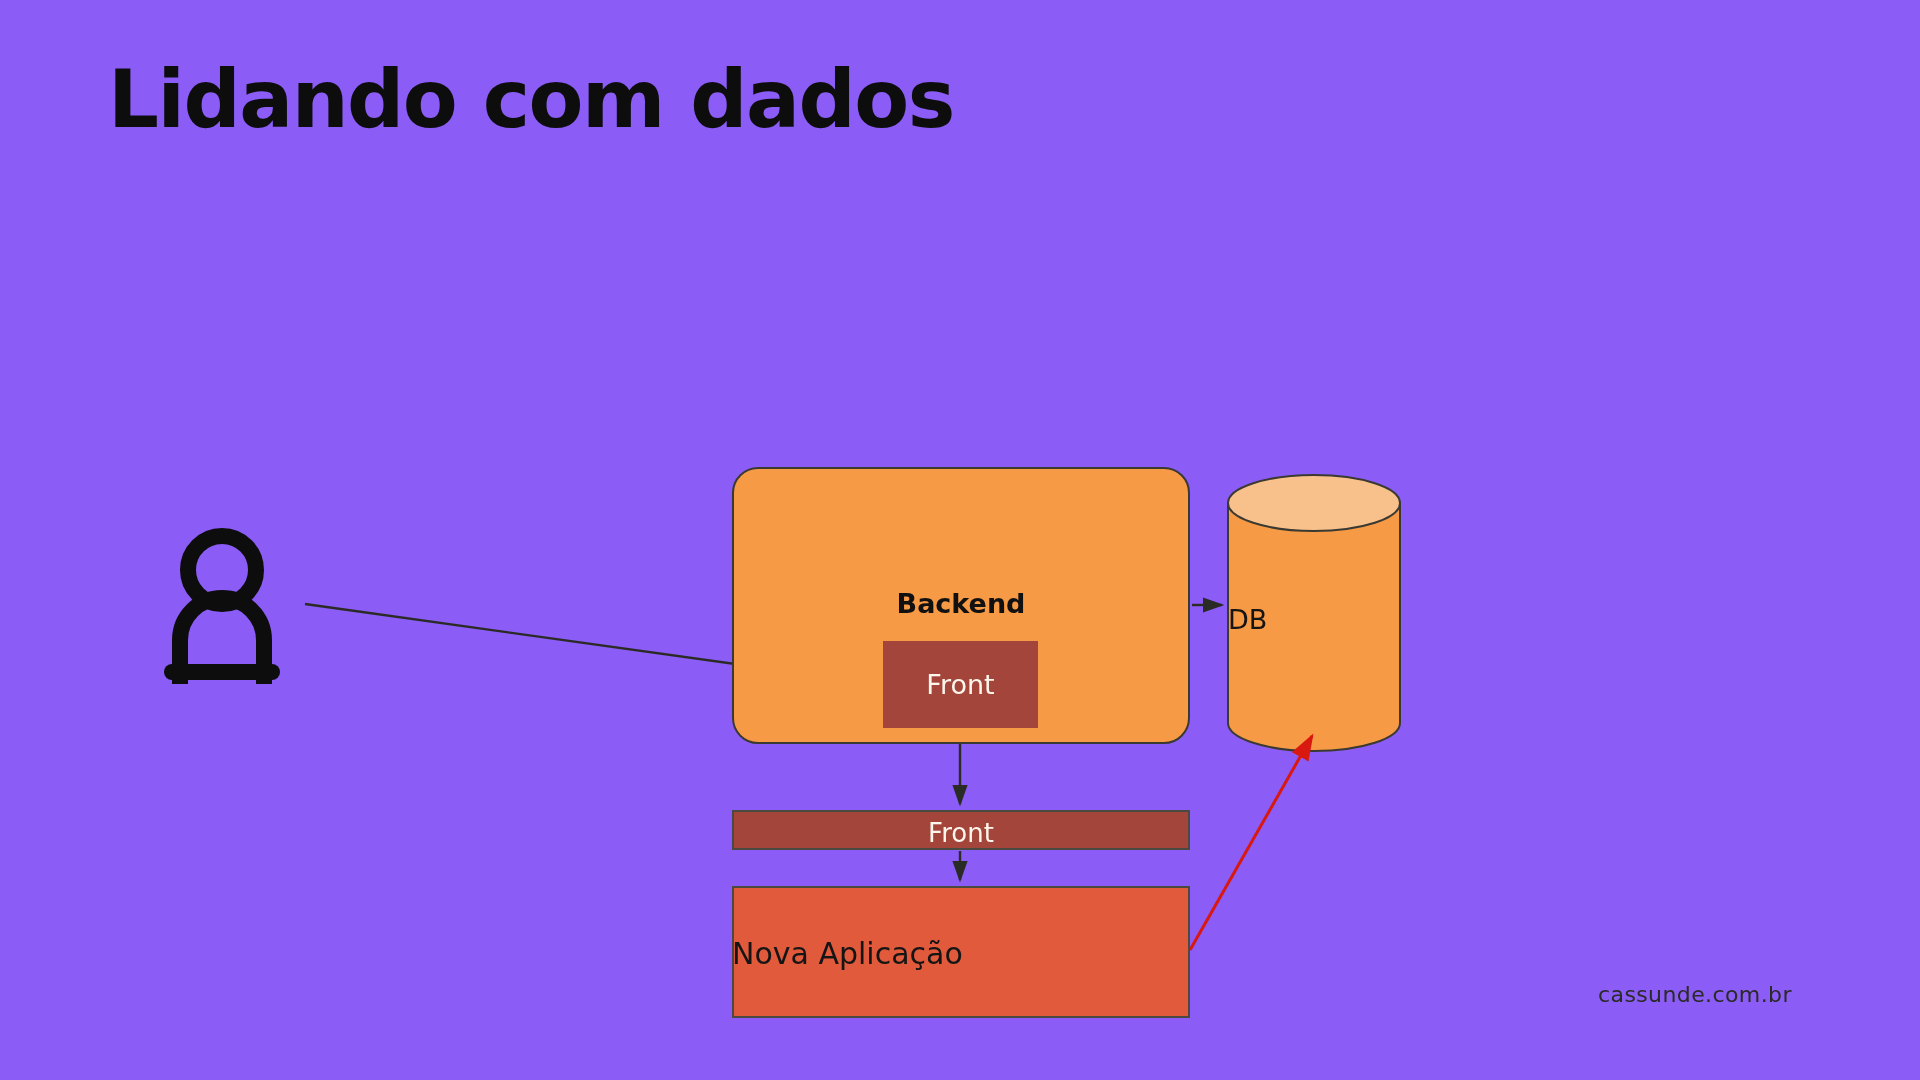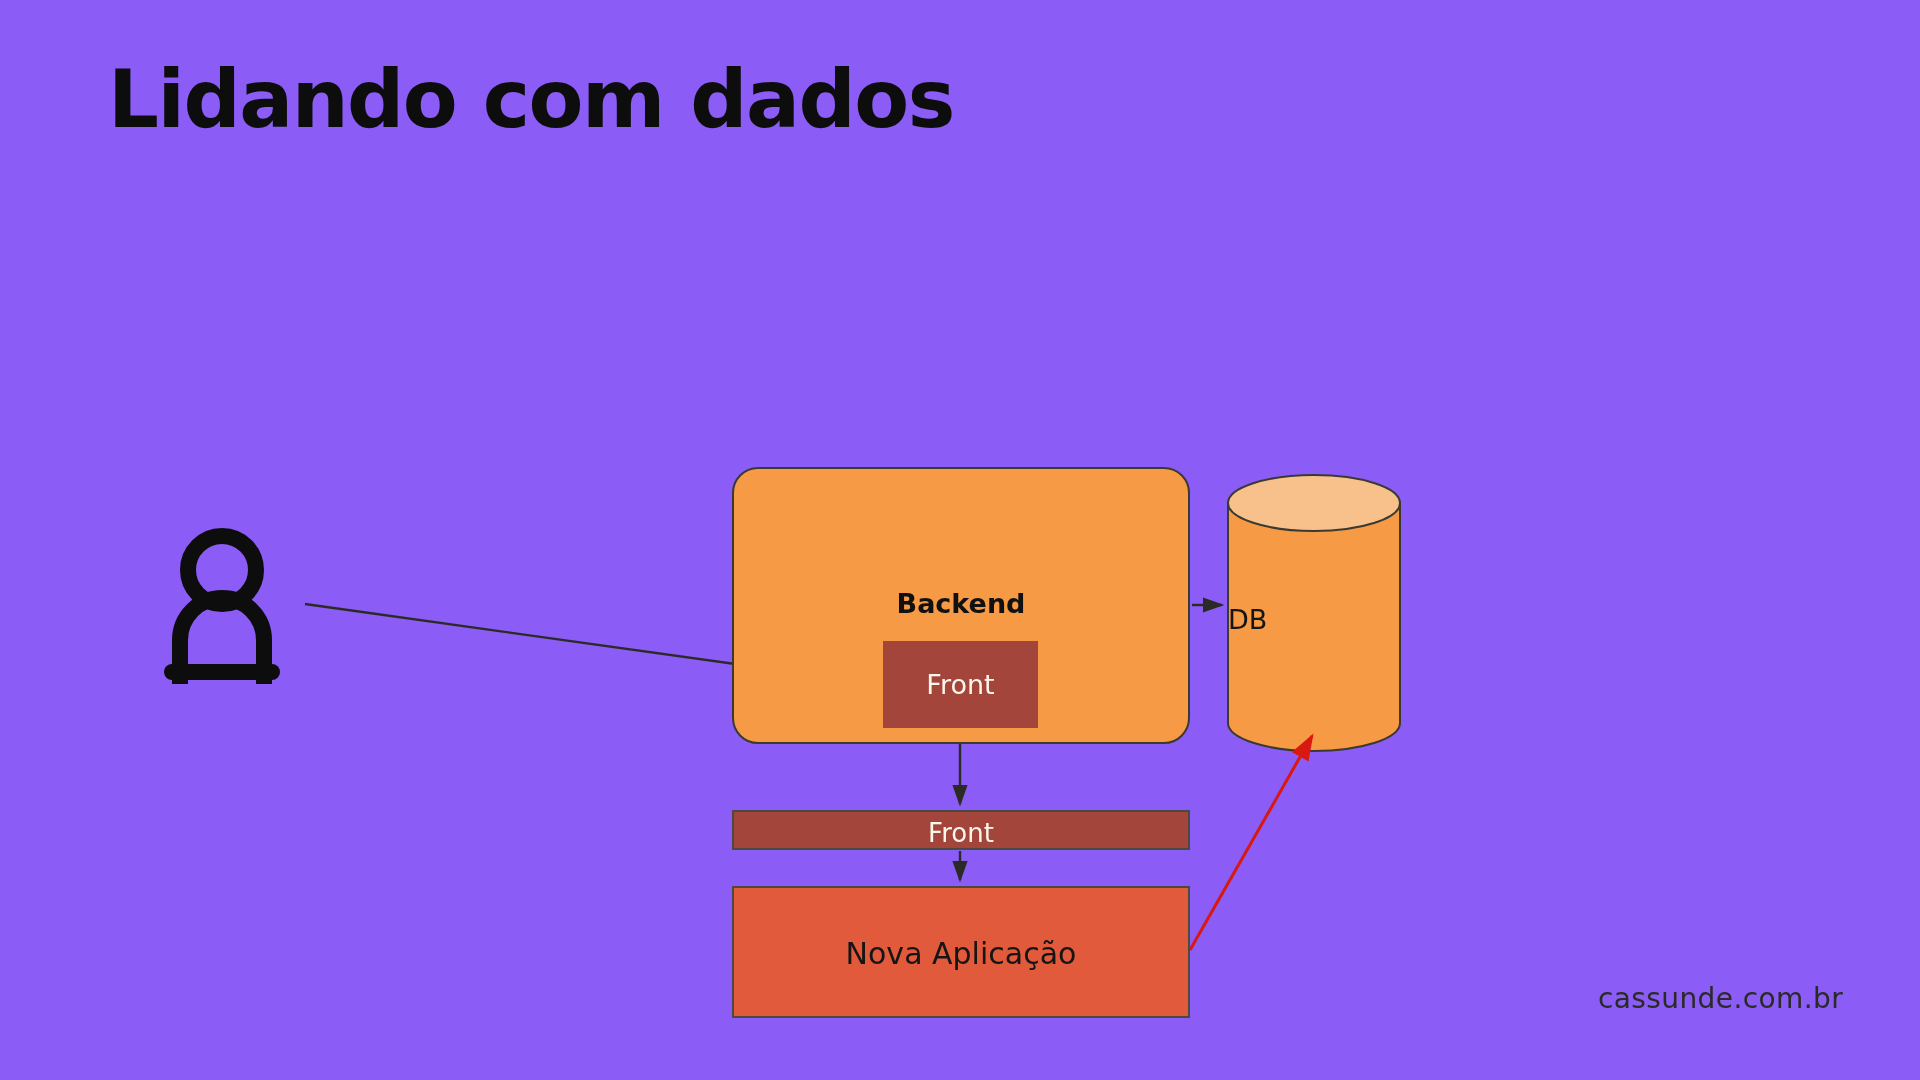--- a/index.html
+++ b/index.html
@@ -123,21 +123,20 @@
     height: 132px;
     background: #e25a3c;
     border: 2px solid #4a4a40;
     box-sizing: border-box;
   }
   #nova-aplicacao-label {
     position: absolute;
     left: 732px;
     top: 936px;
     width: 458px;
-    text-align: center;
     font-size: 30px;
     font-weight: 400;
     color: #151515;
   }
 
   #db-label {
     position: absolute;
     left: 1228px;
     top: 604px;
     width: 172px;
@@ -145,21 +144,21 @@
     font-size: 27px;
     font-weight: 400;
     color: #151515;
   }
 
   
   #footer-watermark {
     position: absolute;
     left: 1598px;
     top: 982px;
-    font-size: 28px;
+    font-size: 22px;
     color: #2a2a26;
     letter-spacing: 0.4px;
     font-family: "DejaVu Sans", sans-serif;
     white-space: nowrap;
   }
 </style>
 </head>
 <body>
 
 <div id="slide">

